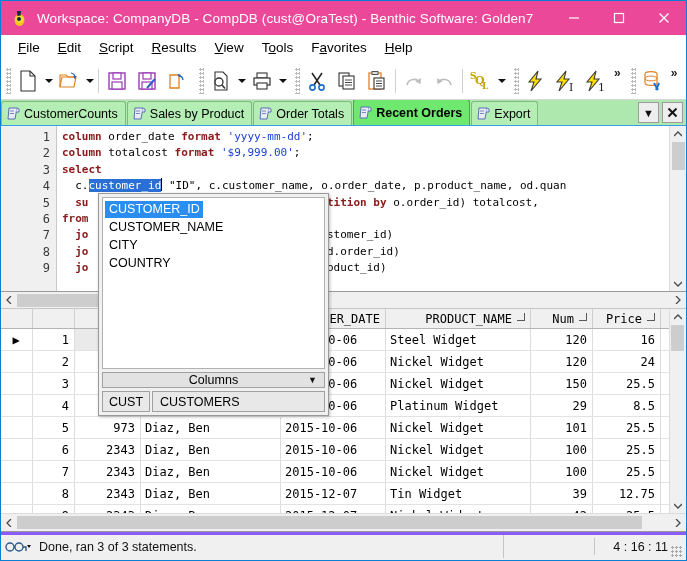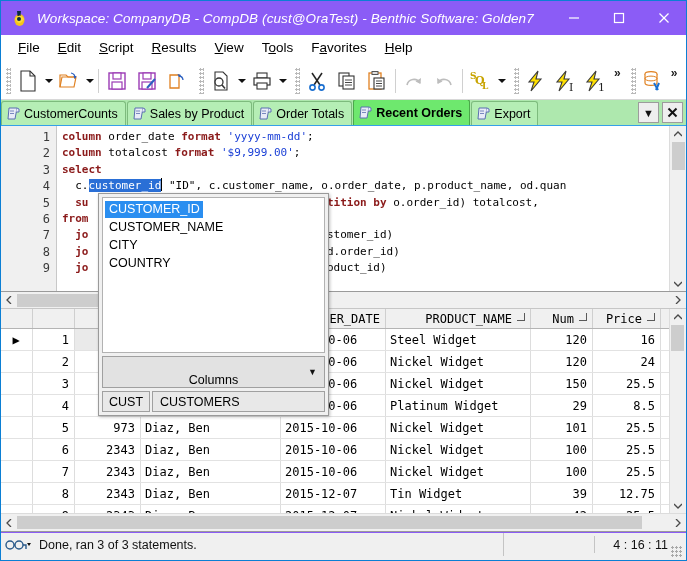--- a/index.html
+++ b/index.html
@@ -14,26 +14,25 @@
     width: 687px; height: 561px;
     box-sizing: border-box;
     border: 1px solid #0b7fd4;
     background: #f0f0f0;
     overflow: hidden;
   }
 
   
   .titlebar {
     height: 34px;
-    background: #8b5cf6;
+    background: #ec4899;
     display: flex;
     align-items: center;
     color: #ffffff;
     position: relative;
-    font-style: italic;
   }
   .title-icon {
     width: 26px; height: 26px;
     margin-left: 6px; margin-right: 4px;
     display: flex; align-items: center; justify-content: center;
   }
   .title-text {
     font-size: 13.5px;
     letter-spacing: 0.1px;
     white-space: nowrap;
@@ -257,26 +256,26 @@
   .acitem {
     font-size: 12.5px;
     color: #000;
     padding: 1px 3px 1px 4px;
     line-height: 15px;
     display: inline-block;
   }
   .acitem.selected { background: #2a8ef0; color: #ffffff; }
   .acrow-sel { line-height: 15px; }
   .accombo {
-    height: 32px;
+    height: 16px;
     margin-top: 3px;
     background: #e2e2e2;
     border: 1px solid #a0a0a0;
     box-sizing: border-box;
-    display: flex; align-items: flex-end; justify-content: center;
+    display: flex; align-items: flex-start; justify-content: center;
     position: relative;
     font-size: 12.5px;
     color: #000;
   }
   .accombo .arrow {
     position: absolute; right: 7px; top: 50%;
     transform: translateY(-50%);
     font-size: 9px; color: #111;
   }
   .acfooter { display: flex; margin-top: 3px; height: 21px; }
@@ -371,21 +370,21 @@
     display: flex; align-items: center;
     border-top: 1px solid #dcdcdc;
   }
 
   
   .statusbar {
     height: 23px;
     background: #f0f0f0;
     display: flex;
     align-items: center;
-    border-top: 1px solid #8b5cf6;
+    border-top: 3px solid #8b5cf6;
     font-size: 12.5px;
     color: #111;
   }
   .sb-icon { width: 34px; display: flex; align-items: center; justify-content: center; }
   .sb-msg { flex: 1; padding-left: 4px; white-space: nowrap; }
   .sb-cell {
     border-left: 1px solid #c4c4c4;
     height: 17px;
     display: flex; align-items: center;
     padding: 0 18px;

